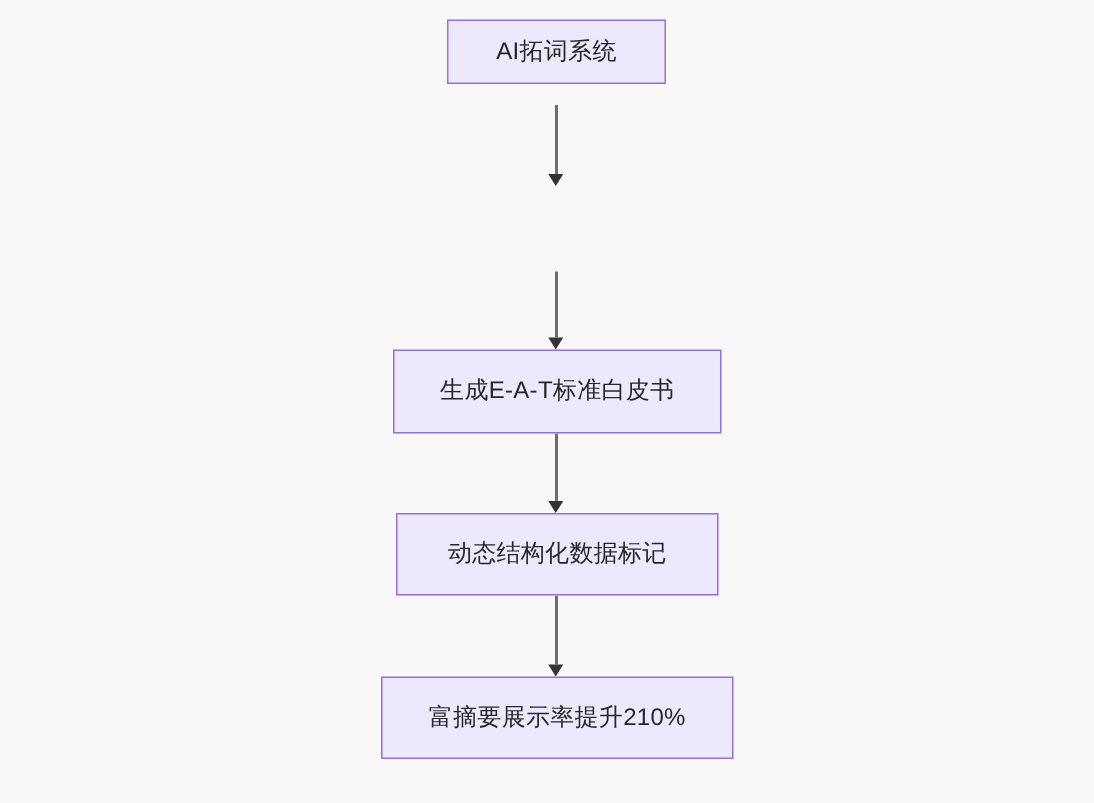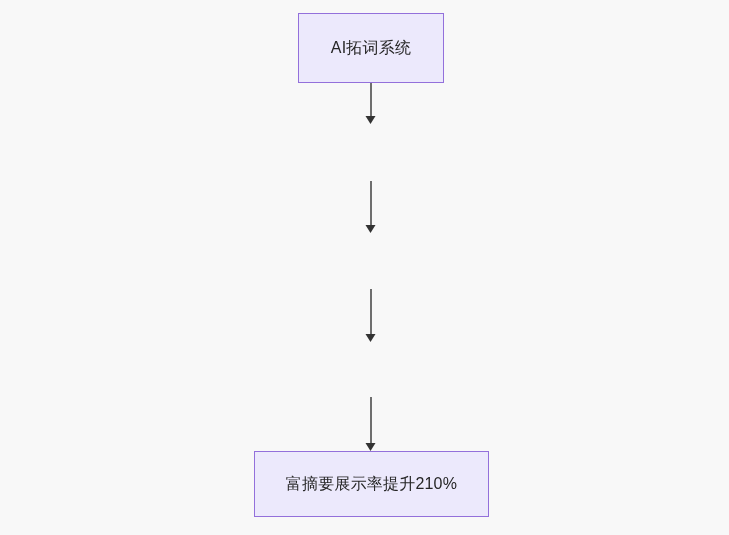--- a/index.html
+++ b/index.html
@@ -80,24 +80,30 @@
   <div class="edge" style="left:371px; top:289px; height:53px;">
     <div class="edge-line" style="height:45px;"></div>
     <div class="edge-head" style="top:45px;"></div>
   </div>
 
   <div class="edge" style="left:371px; top:397px; height:54px;">
     <div class="edge-line" style="height:46px;"></div>
     <div class="edge-head" style="top:46px;"></div>
   </div>
 
-  <div class="node" style="left:298px; top:13px; width:146px; height:70px;">
+  <div class="node" style="left:298px; top:13px; width:146px; height:43px;">
     <span class="node-label">AI拓词系统</span>
   </div>
 
 
+  <div class="node" style="left:262px; top:233px; width:219px; height:56px;">
+    <span class="node-label">生成E-A-T标准白皮书</span>
+  </div>
 
+  <div class="node" style="left:264px; top:342px; width:215px; height:55px;">
+    <span class="node-label">动态结构化数据标记</span>
+  </div>
 
-  <div class="node" style="left:254px; top:451px; width:235px; height:66px;">
+  <div class="node" style="left:254px; top:451px; width:235px; height:55px;">
     <span class="node-label">富摘要展示率提升210%</span>
   </div>
 
 </div>
 
 </body></html>

